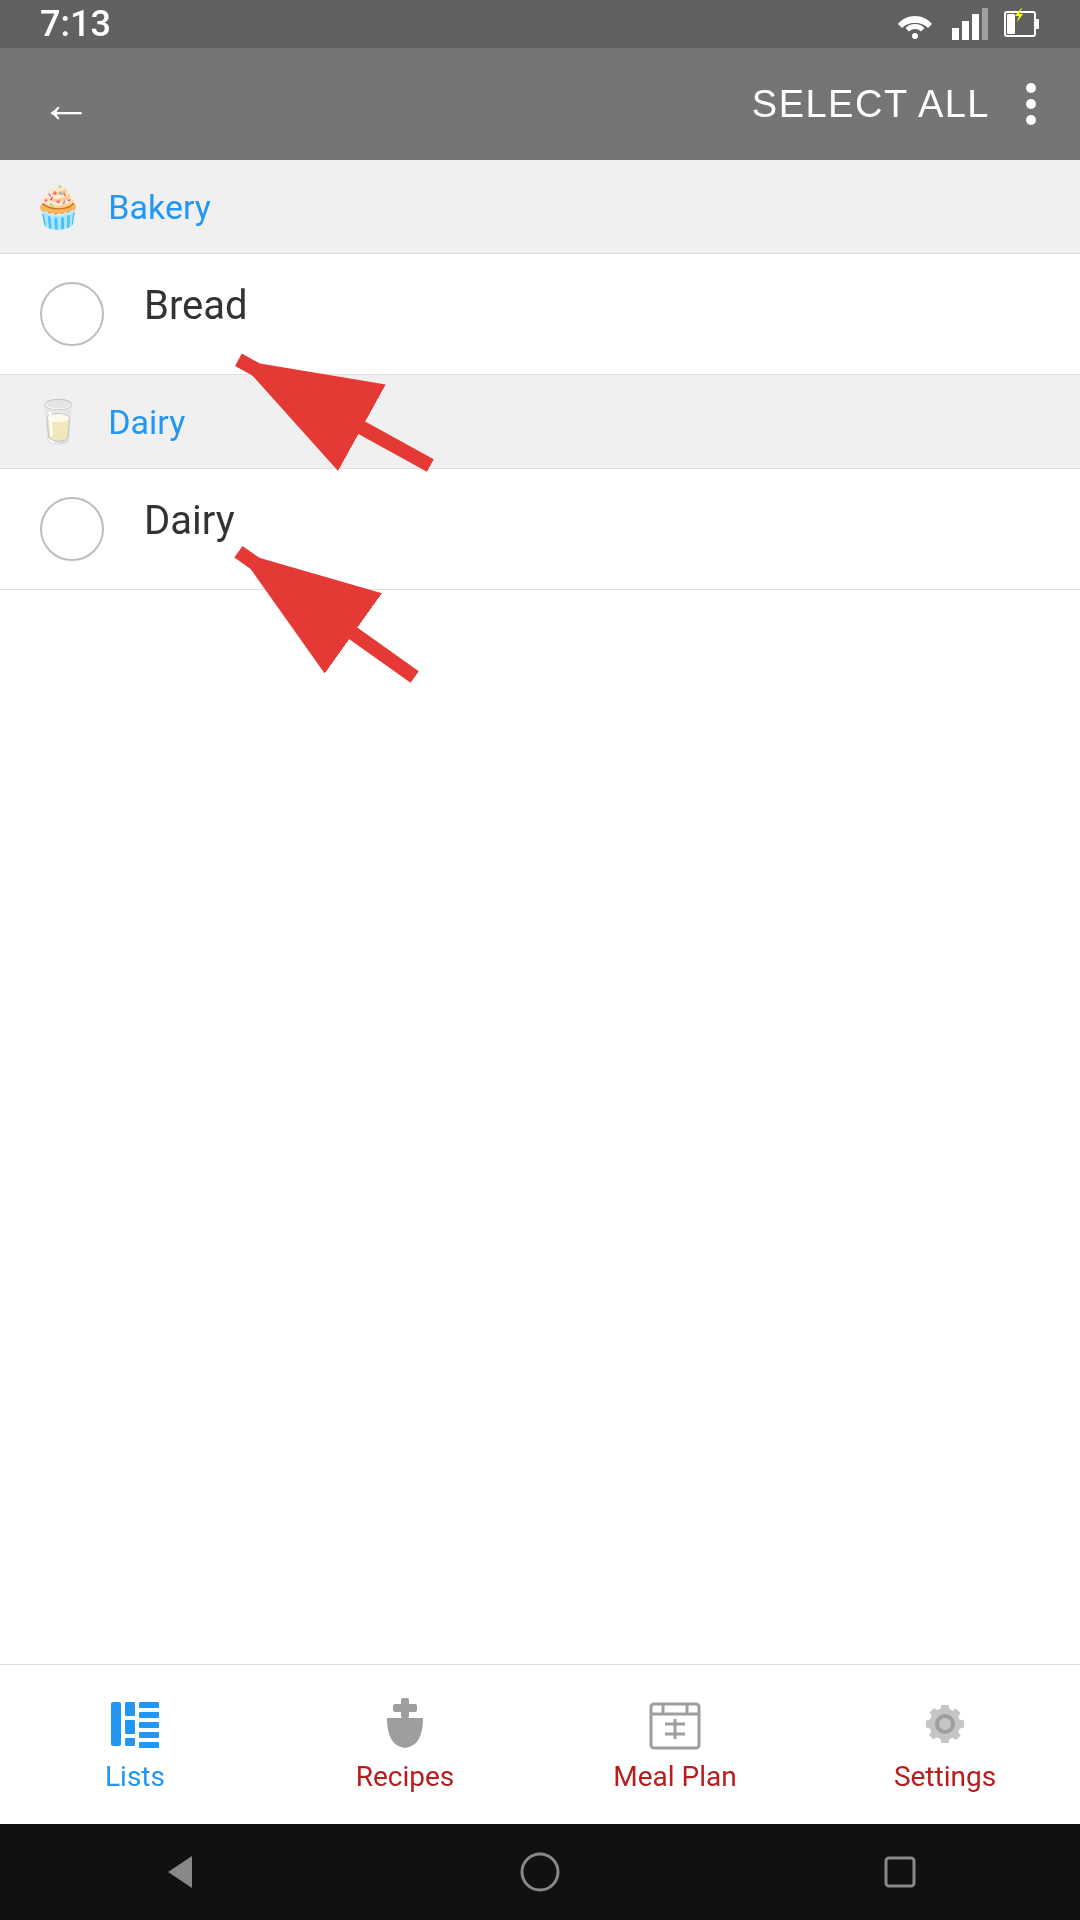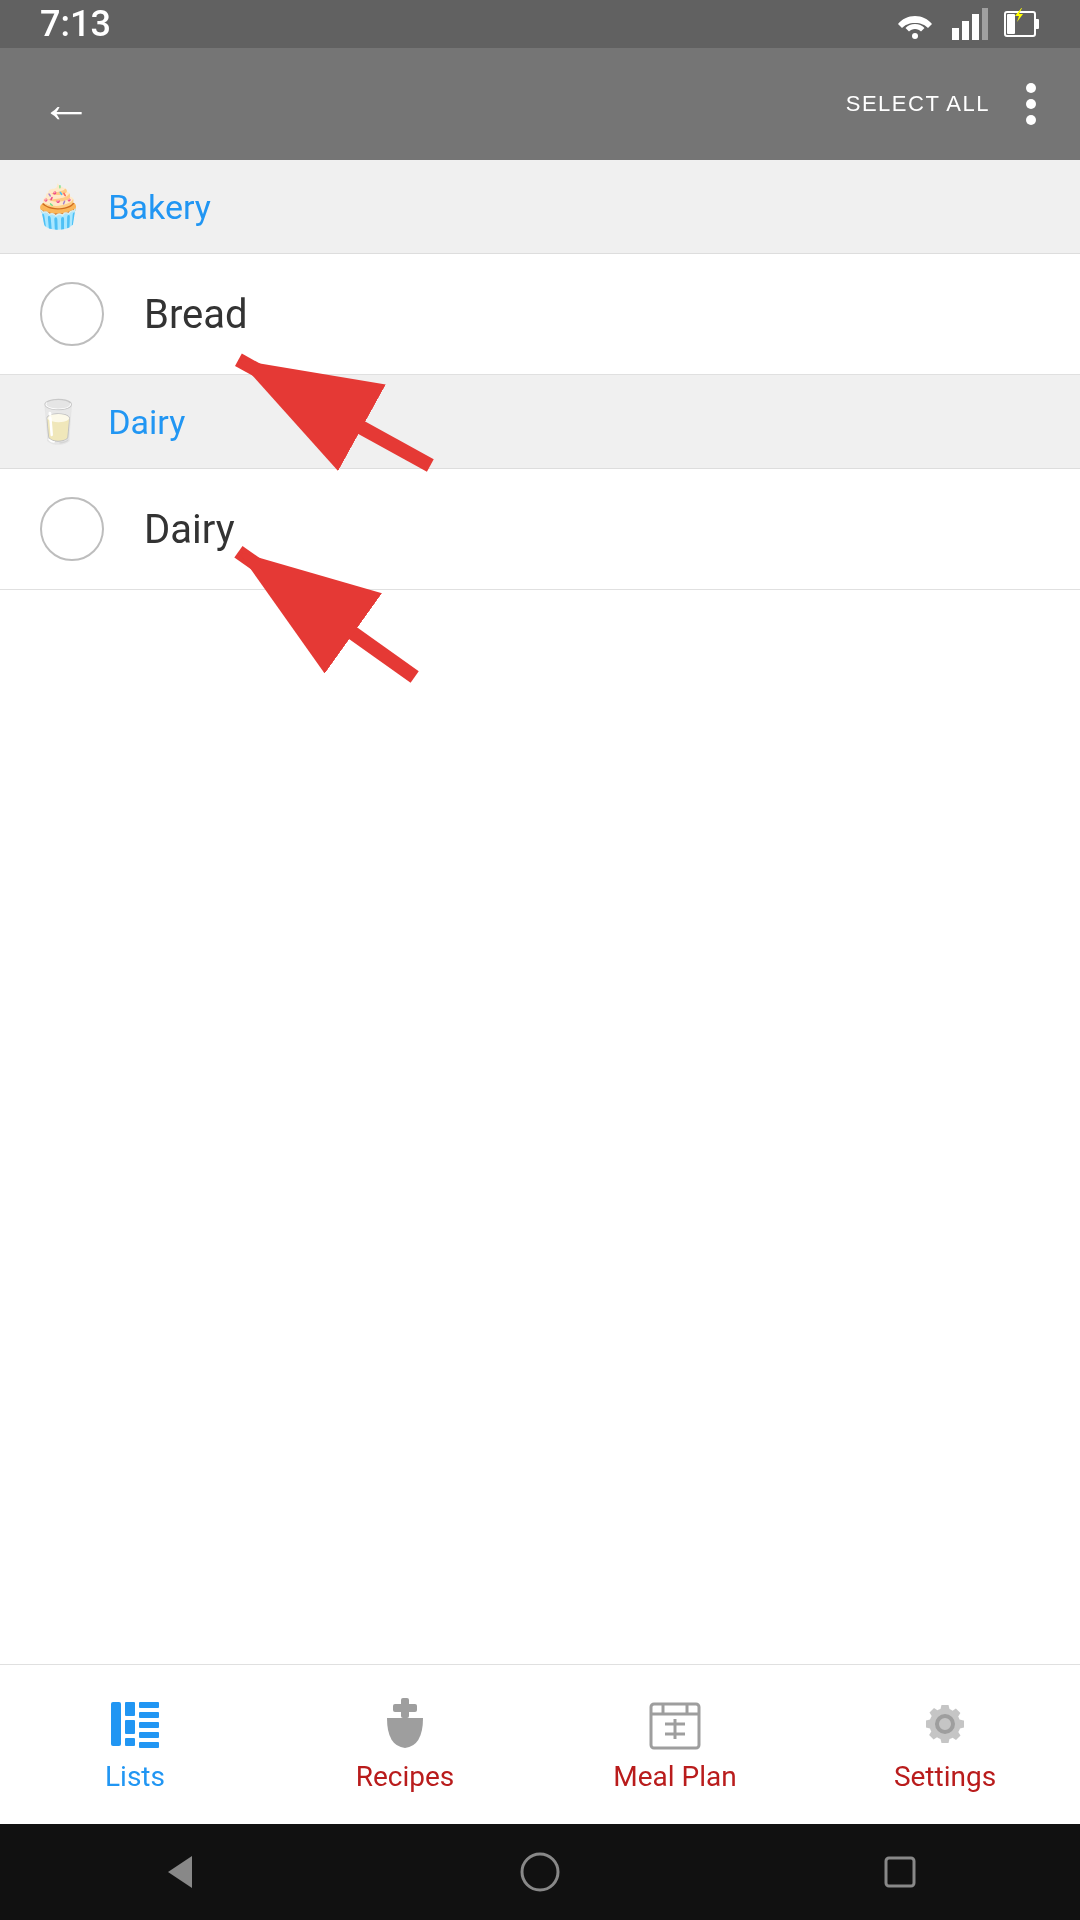--- a/index.html
+++ b/index.html
@@ -54,21 +54,21 @@
       font-size: 52px;
       cursor: pointer;
       background: none;
       border: none;
       line-height: 1;
       padding: 8px;
     }
     .spacer { flex: 1; }
     .select-all-btn {
       color: #fff;
-      font-size: 22px;
+      font-size: 38px;
       font-weight: 500;
       letter-spacing: 1.5px;
       background: none;
       border: none;
       cursor: pointer;
     }
     .more-btn {
       color: #fff;
       font-size: 44px;
       background: none;
@@ -114,21 +114,20 @@
     }
     .category-icon {
       color: #2196F3;
       font-size: 42px;
     }
 
     
     .list-item {
       padding: 28px 40px;
       display: flex;
-      align-items: center;
       gap: 40px;
       border-bottom: 1px solid #e0e0e0;
       background: #fff;
     }
     .radio-btn {
       width: 64px;
       height: 64px;
       border-radius: 50%;
       border: 2.5px solid #bdbdbd;
       background: #fff;

